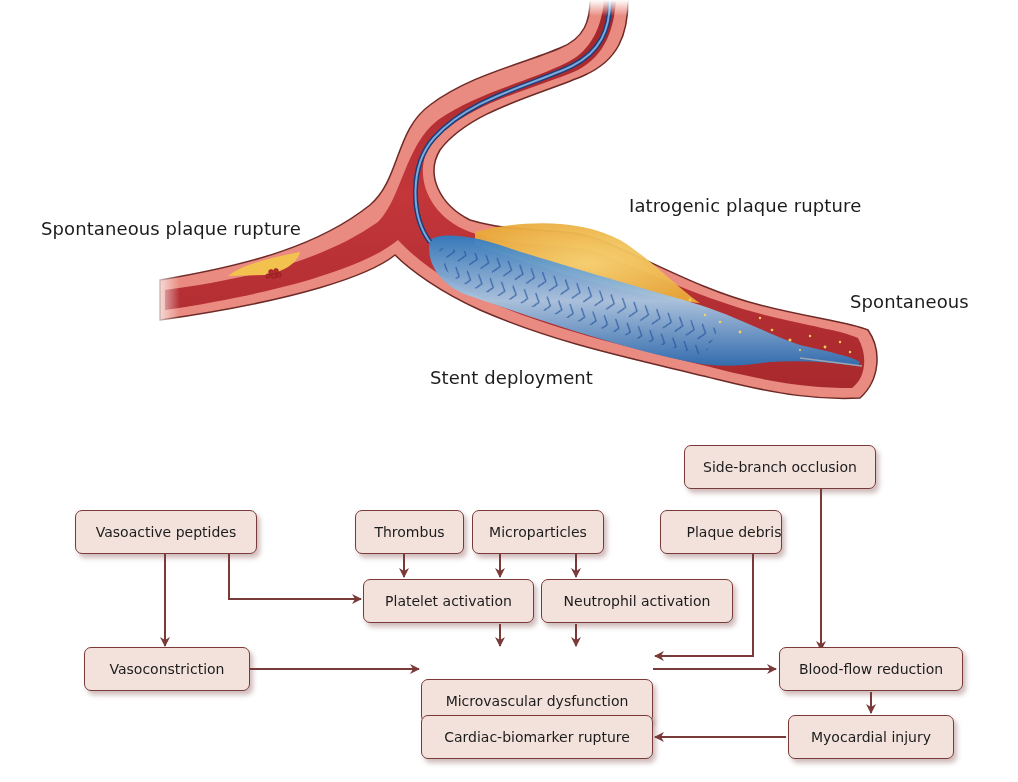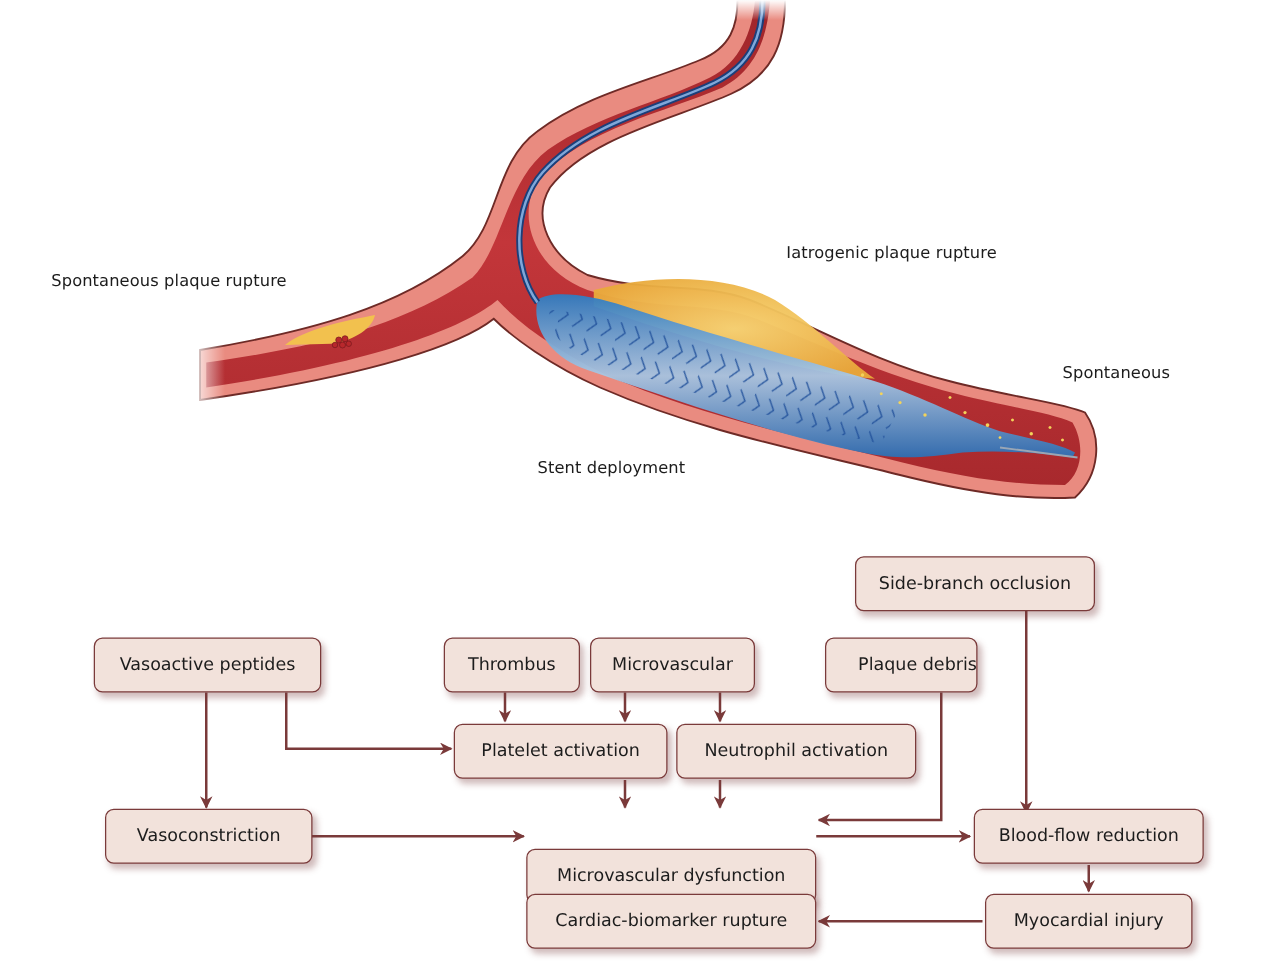--- a/index.html
+++ b/index.html
@@ -1,19 +1,19 @@
 <!DOCTYPE html>
 <html><head>
 <meta charset="utf-8">
 <style>
   html, body { margin: 0; padding: 0; background: #ffffff; }
   body { width: 1018px; height: 782px; position: relative; overflow: hidden;
          font-family: "DejaVu Sans", sans-serif; color: #1a1a1a; }
   #illustration { position: absolute; left: 0; top: 0; width: 1018px; height: 430px; }
-  .label { position: absolute; font-size: 13px; color: #1c1c1c; white-space: nowrap; letter-spacing: 0.1px; }
+  .label { position: absolute; font-size: 18px; color: #1c1c1c; white-space: nowrap; letter-spacing: 0.1px; }
   #flow { position: absolute; left: 0; top: 0; width: 1018px; height: 782px; }
   .box { position: absolute; box-sizing: border-box; background: #f2e2db;
          border: 1.5px solid #7a3a3a; border-radius: 7px;
          box-shadow: 3px 4px 5px rgba(120,60,60,0.35);
          display: flex; align-items: center; justify-content: center;
          font-size: 14px; color: #1c1c1c; white-space: nowrap; }
 </style>
 </head>
 <body>
 
@@ -134,21 +134,21 @@
     <path d="M653 669 L776 669" marker-end="url(#ah)"></path>
     <path d="M821 488 L821 650" marker-end="url(#ah)"></path>
     <path d="M871 692 L871 713" marker-end="url(#ah)"></path>
     <path d="M786 737 L655 737" marker-end="url(#ah)"></path>
   </g>
 </svg>
 
 <div class="box" style="left:684px; top:445px; width:192px; height:44px;">Side-branch occlusion</div>
 <div class="box" style="left:75px; top:510px; width:182px; height:44px;">Vasoactive peptides</div>
 <div class="box" style="left:311px; top:510px; width:109px; height:44px;margin-left:44px;">Thrombus</div>
-<div class="box" style="left:472px; top:510px; width:132px; height:44px;">Microvascular</div>
+<div class="box" style="left:472px; top:510px; width:132px; height:44px;">Microparticles</div>
 <div class="box" style="left:660px; top:510px; width:122px; height:44px;padding-left:26px;">Plaque debris</div>
 <div class="box" style="left:363px; top:579px; width:171px; height:44px;">Platelet activation</div>
 <div class="box" style="left:541px; top:579px; width:192px; height:44px;">Neutrophil activation</div>
 <div class="box" style="left:84px; top:647px; width:166px; height:44px;">Vasoconstriction</div>
 <div class="box" style="left:421px; top:647px; width:232px; height:44px;margin-top:32px;">Microvascular dysfunction</div>
 <div class="box" style="left:779px; top:647px; width:184px; height:44px;">Blood-flow reduction</div>
 <div class="box" style="left:421px; top:715px; width:232px; height:44px;">Cardiac-biomarker rupture</div>
 <div class="box" style="left:788px; top:715px; width:166px; height:44px;">Myocardial injury</div>
 
 </body></html>

